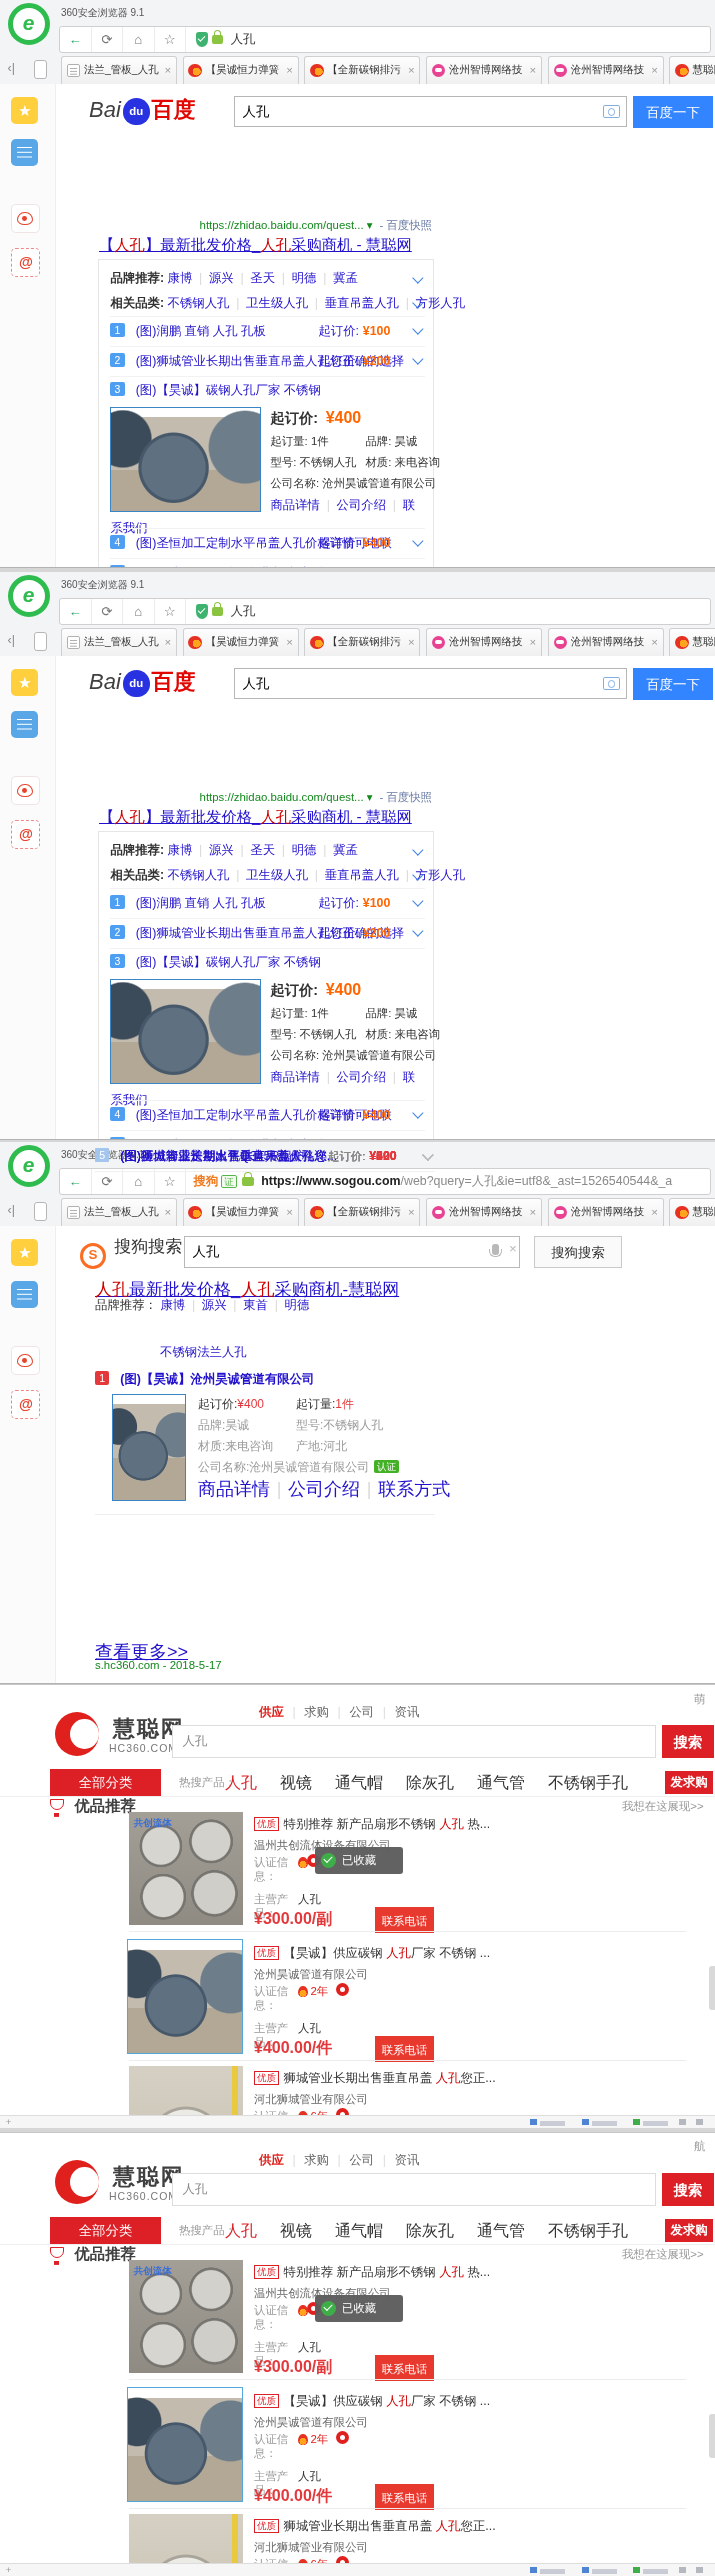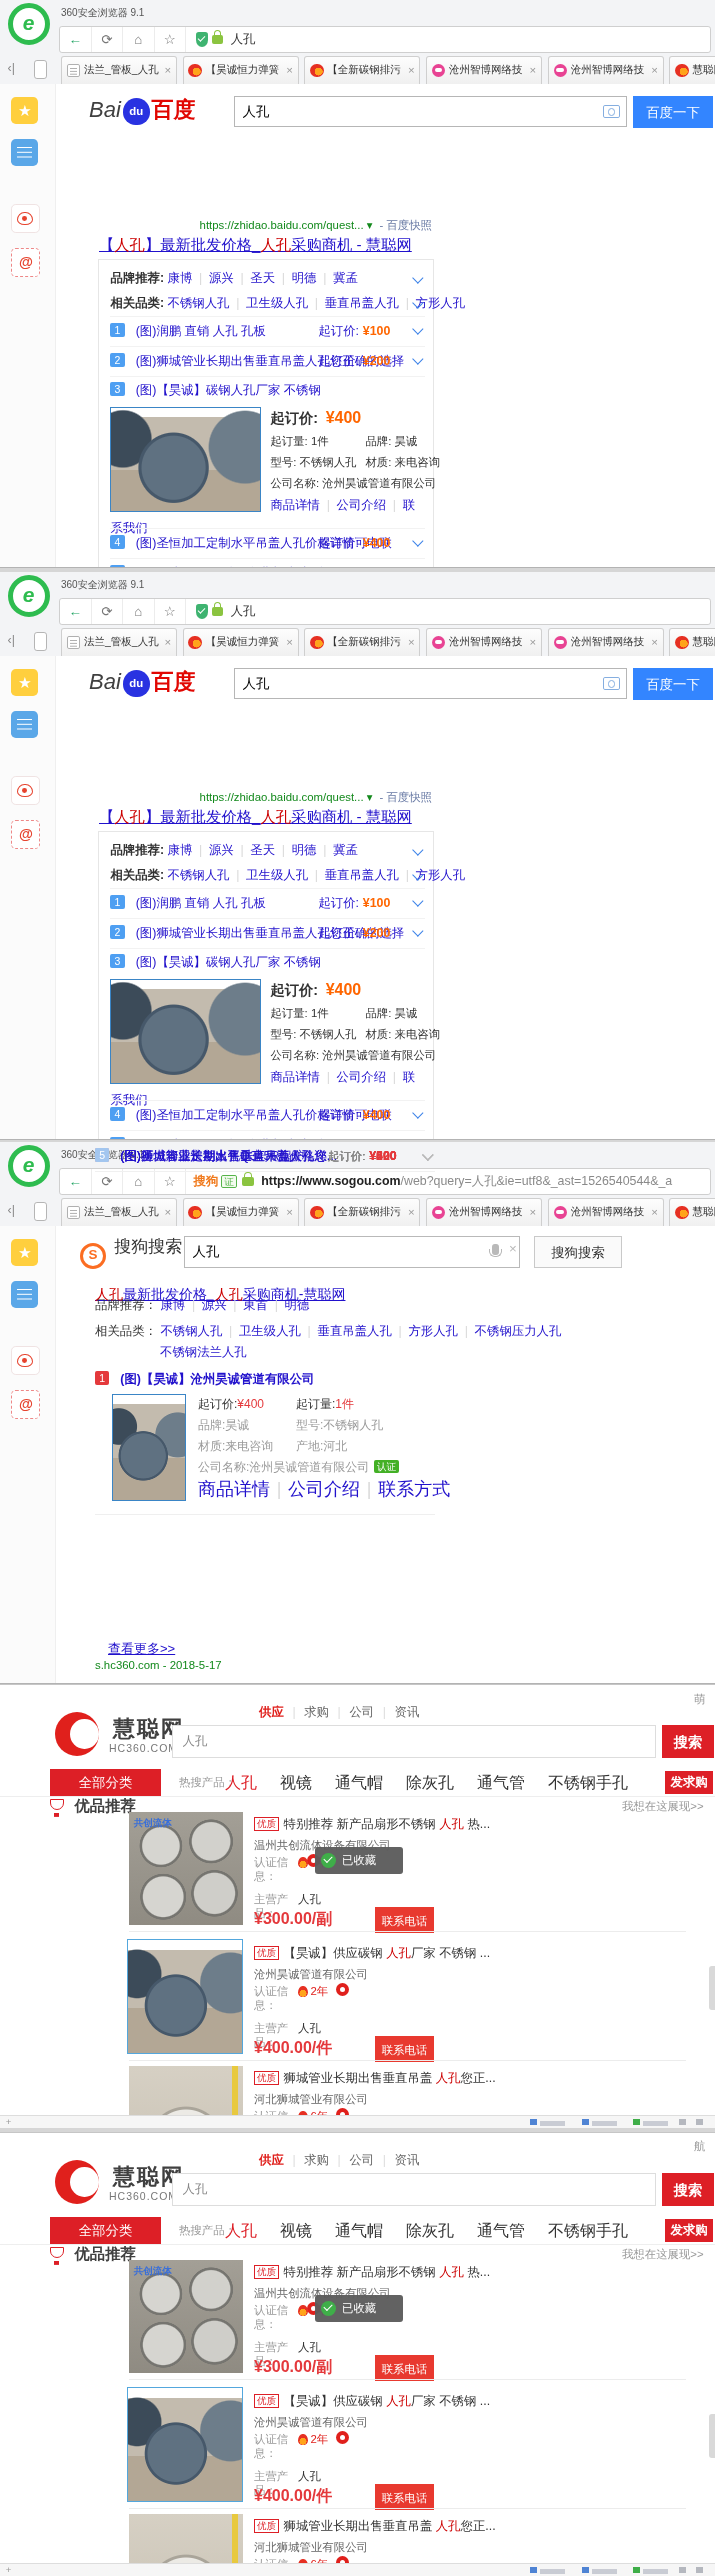--- a/index.html
+++ b/index.html
@@ -104,42 +104,42 @@
   .sgball{display:inline-block;width:26px;height:26px;border-radius:50%;background:#fff;border:3.8px solid #fb6d22;
           box-sizing:border-box;color:#fb6d22;font-size:13.4px;font-weight:bold;text-align:center;line-height:18px;vertical-align:-6.7px}
   .sgname{font-size:17px;color:#333;margin-left:3.8px}
   .sginput{position:absolute;left:184px;top:94px;width:336px;height:31.5px;border:1px solid #b9b9b9;box-sizing:border-box;
            font-size:13.4px;color:#000;padding:0 38px 0 7.6px;font-family:inherit;background:#fff}
   .micico{position:absolute;left:492px;top:102px;width:6.7px;height:10.5px;background:#b9b9b9;border-radius:2.9px}
   .micico::after{content:'';position:absolute;left:-2.9px;top:4.8px;width:10.5px;height:7.6px;border:1px solid #b9b9b9;border-top:none;border-radius:0 0 5.7px 5.7px}
   .clrico{position:absolute;left:509px;top:99px;color:#b9b9b9;font-size:13.4px}
   .sgbtn{position:absolute;left:534px;top:94px;width:88px;height:31.5px;background:#fafafa;border:1px solid #c9c9c9;
          font-size:13.4px;color:#333;text-align:center;line-height:30px;box-sizing:border-box;font-family:inherit}
-  .sgtitle{position:absolute;top:144px;left:95px;font-size:14px;color:#2111cc;text-decoration:underline;white-space:nowrap}
+  .sgtitle{position:absolute;top:136px;left:95px;font-size:17px;color:#2111cc;text-decoration:underline;white-space:nowrap}
   .sgrow{position:absolute;left:95px;font-size:12.4px;color:#333;white-space:nowrap}
   .sgrow .flab{color:#333}
   .sgbadge{display:inline-block;width:14.3px;height:14.3px;color:#fff;font-size:10.5px;line-height:14.3px;text-align:center;
            border-radius:1.9px;margin-right:7.6px;vertical-align:1px;background:#e4393c}
   .sb-pink{background:#efa0a0}
   .sb-blue{background:#a3c6ef}
   .sgexp{position:absolute;left:112px;top:252px;width:340px;height:114px}
   .sgexp .photo{position:absolute;left:0;top:0;width:72px;height:105px;border:1.9px solid #3a85c6}
   .sgexp .dcol{margin-left:86px;white-space:nowrap}
   .sgl{height:21px;line-height:21px;font-size:12px;color:#333;position:relative}
   .sgl .red{color:#e4393c}
   .sgl.gray, .sgl.gray .c2{color:#9a9a9a}
   .sgl .c2{position:absolute;left:98px}
   .certb{display:inline-block;background:#43b025;color:#fff;font-size:9.5px;line-height:13.4px;padding:0 2.9px;border-radius:1.9px;margin-left:4.8px;vertical-align:1px}
   .sglinks{height:23px;line-height:23px;font-size:18px}
   .sgitem{position:absolute;left:95px;width:340px;height:29px;line-height:29px;border-bottom:1px solid #f0f0f0;font-size:12.4px;white-space:nowrap}
   .sgitem .pcell{left:233px}
   .sgitem .plab{color:#8a8a8a;font-size:11.4px}
   .sgitem .pval{color:#e4393c}
   .sgdivider{position:absolute;left:95px;width:340px;border-top:1px solid #efefef}
-  .sgmore{position:absolute;left:108px;top:498px;font-size:13px;color:#2111cc;text-decoration:underline}
+  .sgmore{position:absolute;left:95px;top:498px;font-size:18px;color:#2111cc;text-decoration:underline}
   .sgsource{position:absolute;left:95px;top:517px;font-size:11.4px;color:#13891c}
   
   .hc{position:absolute;left:0;width:715px;height:444px;background:#fff;border-top:1px solid #c6c6c6;box-sizing:border-box;overflow:hidden}
   .hcflame{position:absolute;left:55px;top:27px;width:44px;height:44px}
   .hcflame::before{content:'';position:absolute;inset:0;border-radius:50%;background:#e0201c}
   .hcflame::after{content:'';position:absolute;left:15.3px;top:6.7px;width:29px;height:30.5px;border-radius:50%;background:#fff}
   .hcflame .ball{position:absolute;left:21px;top:13.4px;width:16px;height:16px;border-radius:50%;background:#ff9d00}
   .hcname{position:absolute;left:113px;top:29px;font-size:22px;font-weight:bold;color:#404040;letter-spacing:1.9px}
   .hcen{position:absolute;left:109px;top:57px;font-size:10.5px;color:#777;letter-spacing:1px}
   .hcnav{position:absolute;left:259px;top:19px;font-size:12.4px;color:#666}
@@ -547,24 +547,20 @@
   </div>
   <input class="sginput" value="人孔" style="">
   <span class="micico"></span>
   <span class="clrico">×</span>
   <button class="sgbtn">搜狗搜索</button>
   <a class="sgtitle"><span class="hl">人孔</span><span>最新批发价格_</span><span class="hl">人孔</span><span>采购商机-慧聪网</span></a>
   <div class="sgrow" style="top:155px">
     <span class="flab">品牌推荐：</span>
     <span class="seplist"><span class="sepitem">康博</span><span class="sepitem">源兴</span><span class="sepitem">東首</span><span class="sepitem">明德</span></span>
   </div>
-  <div class="sgrow" style="top:181px">
-    <span class="flab">相关品类：</span>
-    <span class="seplist"><span class="sepitem">不锈钢人孔</span><span class="sepitem">卫生级人孔</span><span class="sepitem">垂直吊盖人孔</span><span class="sepitem">方形人孔</span><span class="sepitem">不锈钢压力人孔</span></span>
-  </div>
   <div class="sgrow" style="top:202px;left:160px">
     <span class="seplist"><span class="sepitem">不锈钢法兰人孔</span></span>
   </div>
   <div class="sgrow" style="top:229px">
     <span class="sgbadge">1</span>
     <a class="rtext" style="font-weight:bold">(图)【昊诚】沧州昊诚管道有限公司</a>
   </div>
   <div class="sgexp">
     <div class="photo ph-scene"></div>
     <div class="dcol">

